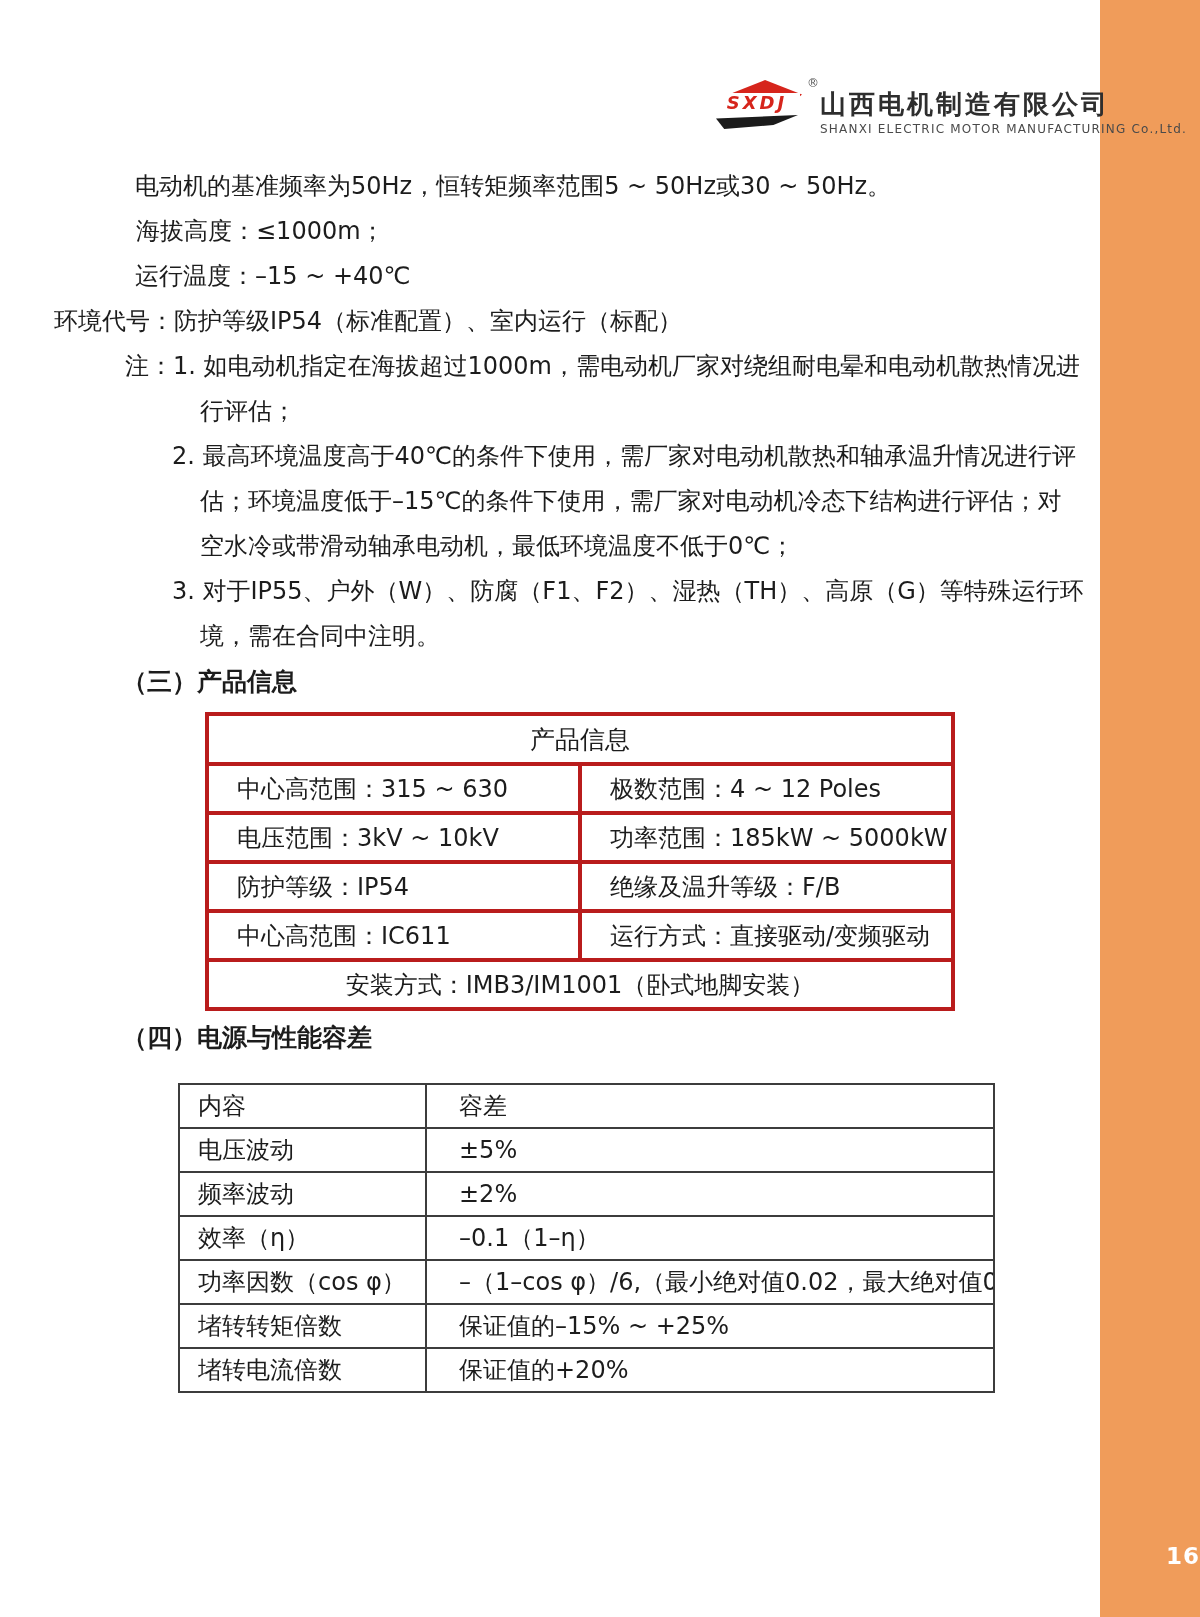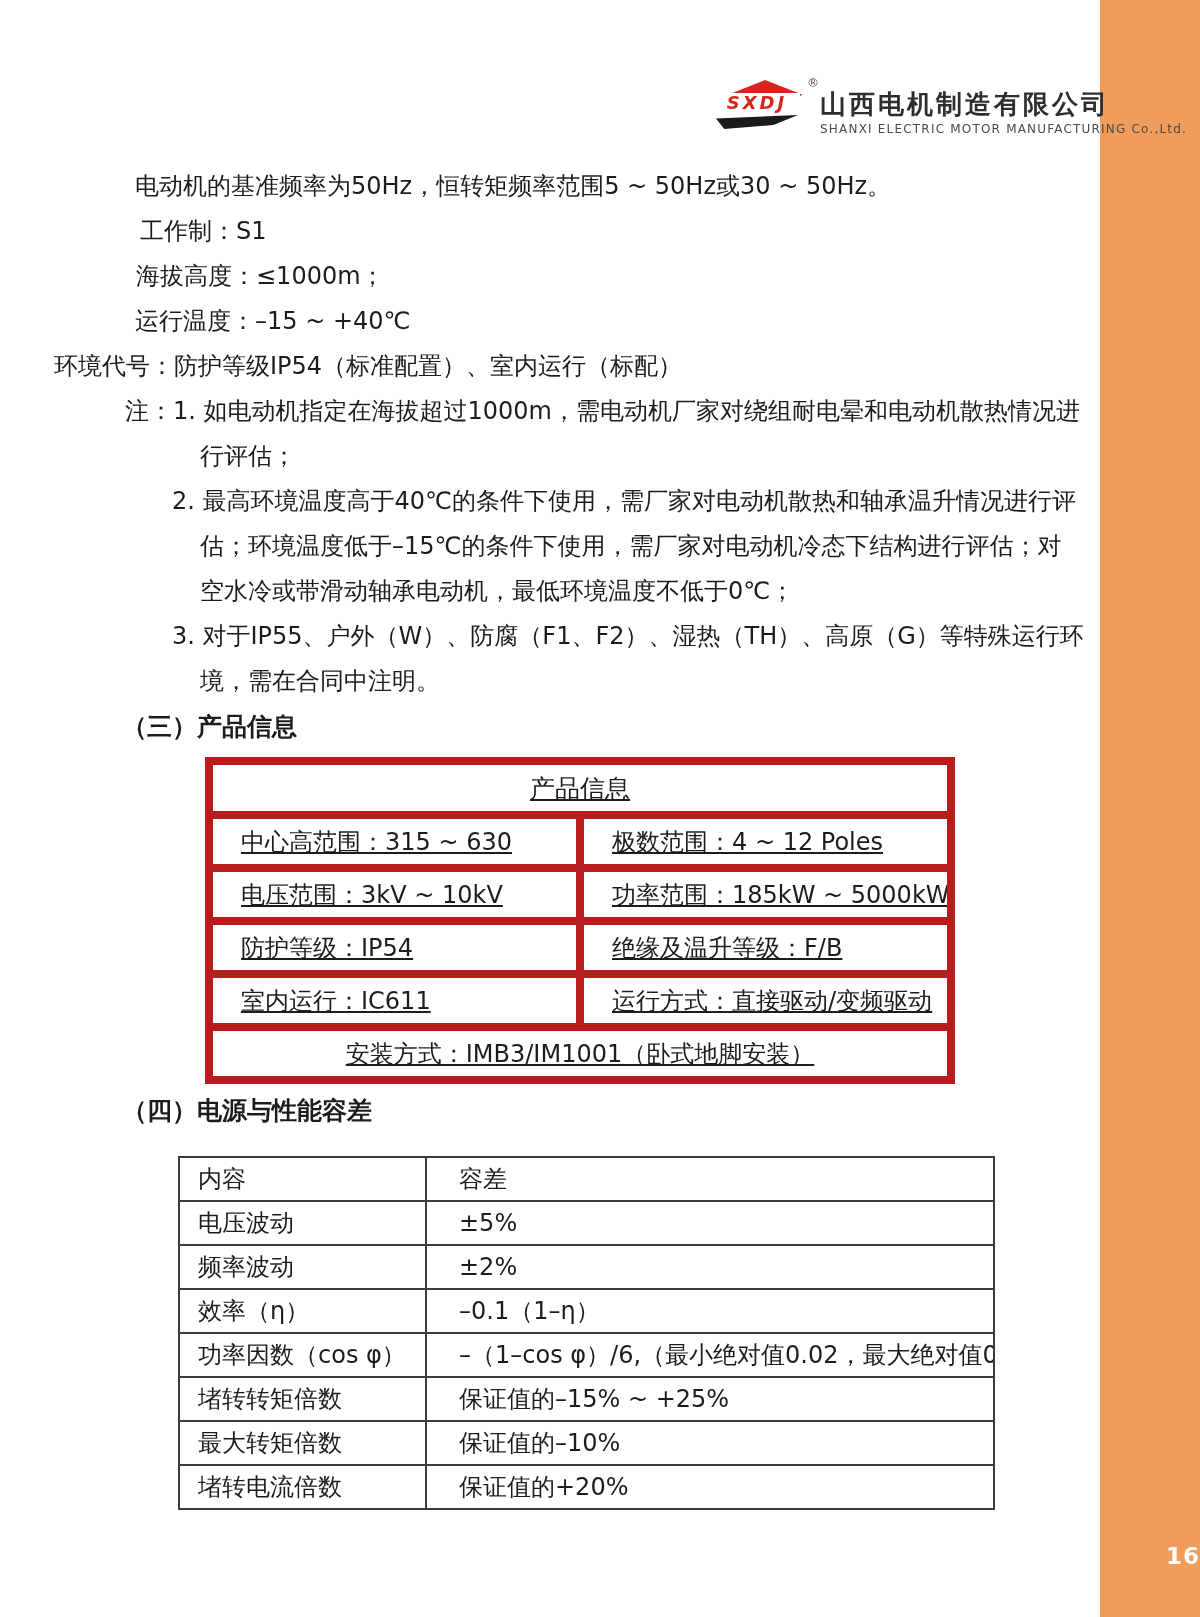--- a/index.html
+++ b/index.html
@@ -48,22 +48,22 @@
   .ml136{margin-left:136px}
   .ml140{margin-left:140px}
   .ml172{margin-left:172px}
   .ml200{margin-left:200px}
   .sec-title{font-size:25px;font-weight:bold;line-height:45px;margin-left:122px;white-space:nowrap;}
   .sec-title.second{margin-top:4px;}
   
   table{border-collapse:collapse;table-layout:fixed;}
   .table1{margin:8px 0 0 205px;width:750px;}
   .table1 td{
-    border:8px solid #b91c1c;height:45px;font-size:24px;
-    padding:0 0 0 28px;vertical-align:middle;white-space:nowrap;overflow:hidden;text-decoration:underline;
+    border:4px solid #b91c1c;height:45px;font-size:24px;
+    padding:0 0 0 28px;vertical-align:middle;white-space:nowrap;overflow:hidden;
   }
   .table1 td.center{text-align:center;padding:0;}
   .table1 td.title-cell{height:46px;font-size:25px;}
   .table2{margin:23px 0 0 178px;width:817px;}
   .table2 td{
     border:2px solid #3c3c3c;height:42px;font-size:24px;
     padding:0 0 0 18px;vertical-align:middle;white-space:nowrap;overflow:hidden;
   }
   .table2 td.val{padding-left:32px;}
   .col-label{width:227px;}
@@ -85,21 +85,20 @@
       <div class="logo-reg">®</div>
     </div>
     <div class="company">
       <div class="company-cn">山西电机制造有限公司</div>
       <div class="company-en">SHANXI ELECTRIC MOTOR MANUFACTURING Co.,Ltd.</div>
     </div>
   </div>
 
   <div class="content">
     <div class="line ml135">电动机的基准频率为50Hz，恒转矩频率范围5 ~ 50Hz或30 ~ 50Hz。</div>
-    <div class="line ml140">工作制：S1</div>
     <div class="line ml136">海拔高度：≤1000m；</div>
     <div class="line ml135">运行温度：–15 ~ +40℃</div>
     <div class="line ml133">环境代号：防护等级IP54（标准配置）、室内运行（标配）</div>
     <div class="line ml125">注：1. 如电动机指定在海拔超过1000m，需电动机厂家对绕组耐电晕和电动机散热情况进</div>
     <div class="line ml200">行评估；</div>
     <div class="line ml172">2. 最高环境温度高于40℃的条件下使用，需厂家对电动机散热和轴承温升情况进行评</div>
     <div class="line ml200">估；环境温度低于–15℃的条件下使用，需厂家对电动机冷态下结构进行评估；对</div>
     <div class="line ml200">空水冷或带滑动轴承电动机，最低环境温度不低于0℃；</div>
     <div class="line ml172">3. 对于IP55、户外（W）、防腐（F1、F2）、湿热（TH）、高原（G）等特殊运行环</div>
     <div class="line ml200">境，需在合同中注明。</div>
@@ -117,21 +116,21 @@
       </tr>
       <tr>
         <td>电压范围：3kV ~ 10kV</td>
         <td>功率范围：185kW ~ 5000kW</td>
       </tr>
       <tr>
         <td>防护等级：IP54</td>
         <td>绝缘及温升等级：F/B</td>
       </tr>
       <tr>
-        <td>室内运行：IC611</td>
+        <td>中心高范围：IC611</td>
         <td>运行方式：直接驱动/变频驱动</td>
       </tr>
       <tr>
         <td class="center" colspan="2">安装方式：IMB3/IM1001（卧式地脚安装）</td>
       </tr>
     </tbody>
       </table>
 
     <div class="sec-title second">（四）电源与性能容差</div>
 
@@ -155,24 +154,20 @@
       </tr>
       <tr>
         <td class="col-label">功率因数（cos φ）</td>
         <td class="val">–（1–cos φ）/6,（最小绝对值0.02，最大绝对值0.07）</td>
       </tr>
       <tr>
         <td class="col-label">堵转转矩倍数</td>
         <td class="val">保证值的–15% ~ +25%</td>
       </tr>
       <tr>
-        <td class="col-label">最大转矩倍数</td>
-        <td class="val">保证值的–10%</td>
-      </tr>
-      <tr>
         <td class="col-label">堵转电流倍数</td>
         <td class="val">保证值的+20%</td>
       </tr>
     </tbody>
       </table>
   </div>
 
 </div>
 
 </body></html>

